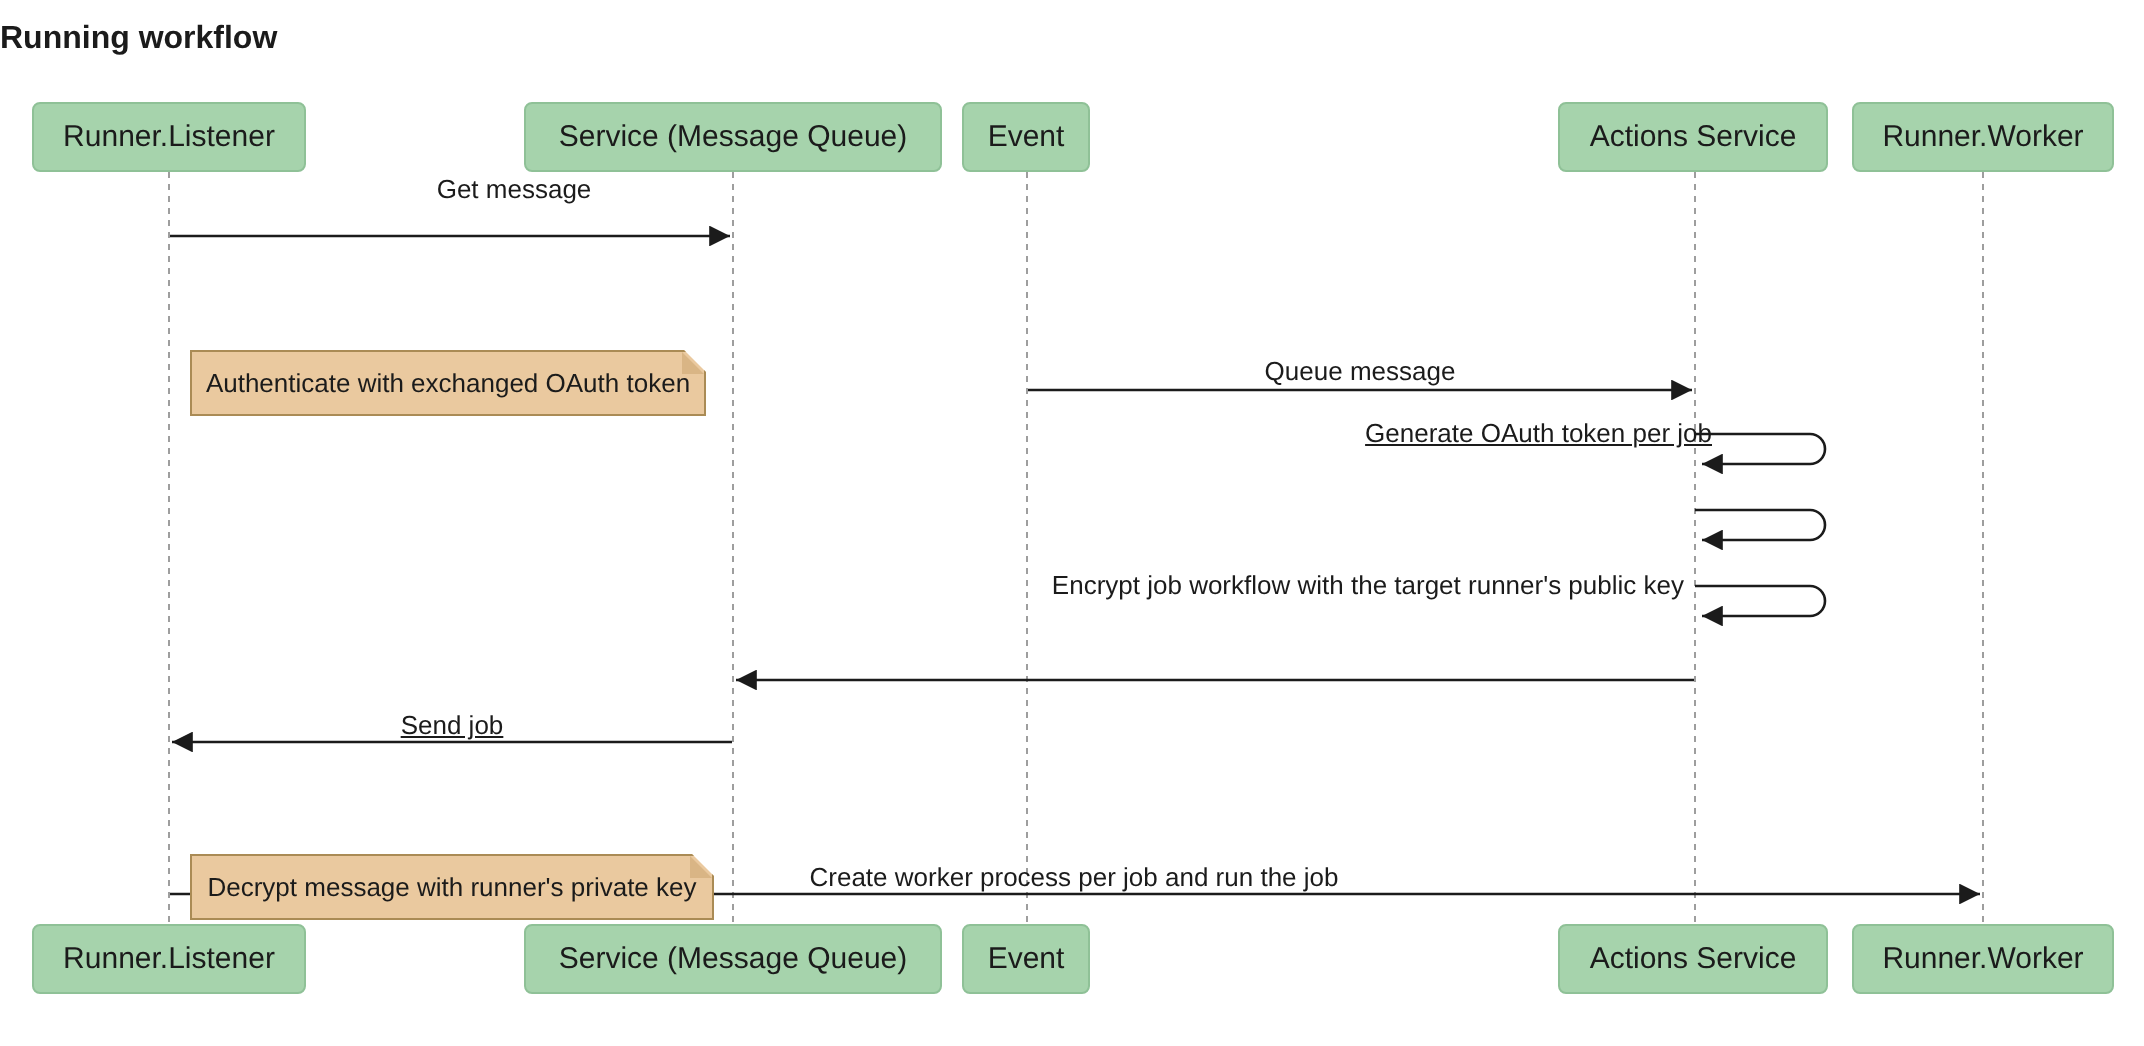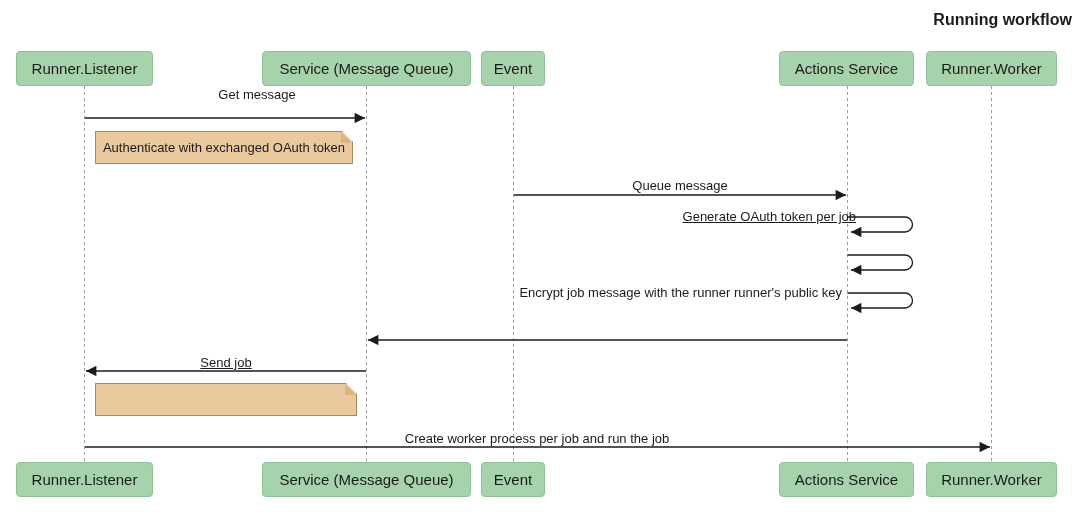--- a/index.html
+++ b/index.html
@@ -24,25 +24,24 @@
     width: 1072px;
     height: 523px;
     background: var(--background);
     overflow: hidden;
   }
   .title {
     position: absolute;
     top: 11px;
     left: 0;
     width: 100%;
-    text-align: right;
+    text-align: left;
     font-size: 16px;
     font-weight: bold;
     color: var(--text);
-    padding-left: 32px;
   }
   .svg-layer {
     position: absolute;
     top: 0;
     left: 0;
     width: 1072px;
     height: 523px;
   }
   .lifeline {
     stroke: var(--lifeline);
@@ -81,20 +80,21 @@
     height: 33px;
     background: var(--note-fill);
     border: 1px solid var(--note-border);
     display: flex;
     align-items: center;
     justify-content: center;
     font-size: 13px;
     white-space: nowrap;
     color: var(--text);
     clip-path: polygon(0 0, calc(100% - 11px) 0, 100% 11px, 100% 100%, 0 100%);
+    margin-top: 44px;
   }
   .note-fold {
     position: absolute;
     top: 0;
     right: 0;
     width: 11px;
     height: 11px;
     background: var(--note-fold);
     clip-path: polygon(0 0, 0 100%, 100% 100%);
   }
@@ -161,25 +161,26 @@
   <div class="actor" style="left:779px; top:462px; width:135px;">
     <span>Actions Service</span>
   </div>
   <div class="actor" style="left:926px; top:462px; width:131px;">
     <span>Runner.Worker</span>
   </div>
 
   <div class="msg-label centered" style="left:226px; top:87px;margin-left:31px;">Get message</div>
   <div class="msg-label centered" style="left:680px; top:178px;">Queue message</div>
   <div class="msg-label" style="right:216px; top:209px;text-decoration:underline;">Generate OAuth token per job</div>
-  <div class="msg-label" style="right:230px; top:285px;">Encrypt job message with the runner runner's public key</div>
+  <div class="msg-label" style="right:230px; top:285px;">Encrypt job workflow with the target runner's public key</div>
   <div class="msg-label centered" style="left:226px; top:355px;text-decoration:underline;">Send job</div>
   <div class="msg-label centered" style="left:537px; top:431px;">Create worker process per job and run the job</div>
 
   <div class="note" style="left:95px; top:131px; width:258px;">
     <span>Authenticate with exchanged OAuth token</span>
     <span class="note-fold"></span>
   </div>
   <div class="note" style="left:95px; top:383px; width:262px;">
+    <span>Decrypt message with runner's private key</span>
     <span class="note-fold"></span>
   </div>
 
 </div>
 
 </body></html>

